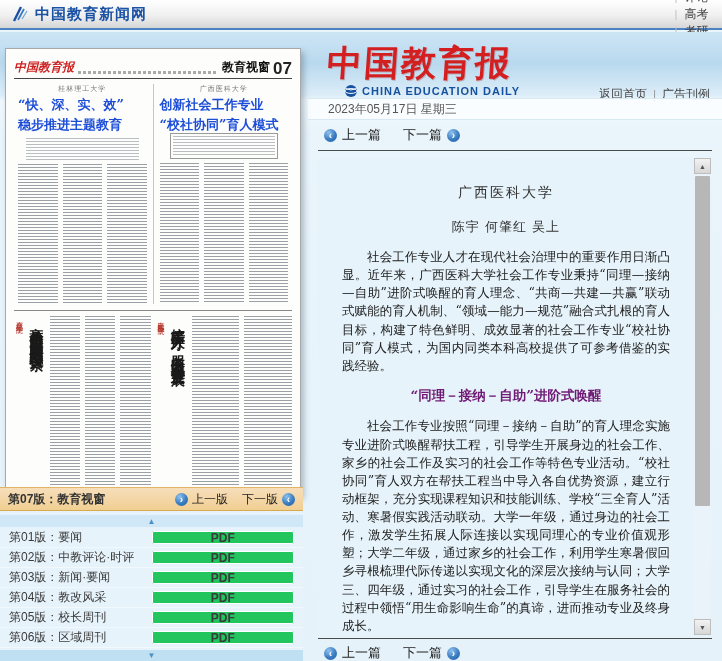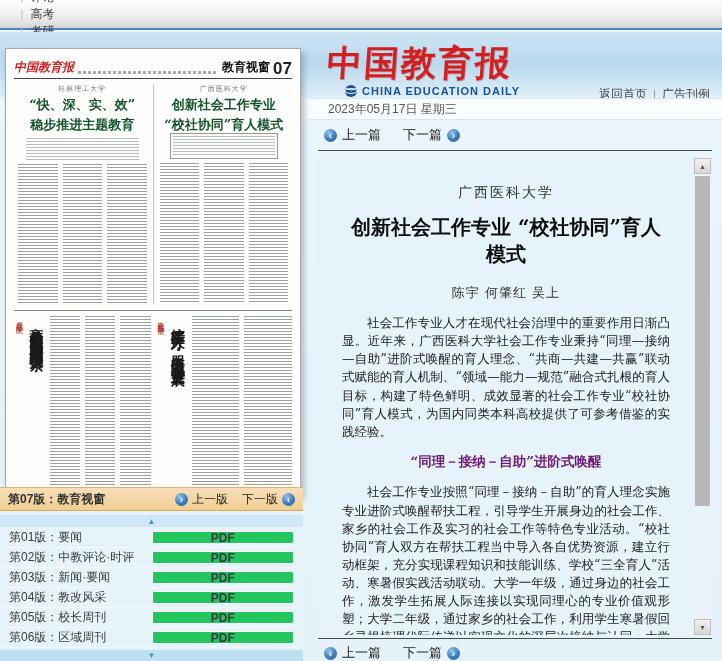--- a/index.html
+++ b/index.html
@@ -39,22 +39,22 @@
   .np-masthead{display:flex;align-items:flex-end;justify-content:space-between;height:20px;border-bottom:1.5px solid #444;padding-bottom:2px;}
   .np-logo{font-family:"DejaVu Serif","Liberation Serif",serif;font-style:italic;font-weight:bold;color:#c22;font-size:12px;white-space:nowrap;}
   .np-meta{width:60px;height:3px;background:repeating-linear-gradient(90deg,#aaa 0 3px,transparent 3px 5px);margin:0 4px 2px 4px;flex:1;}
   .np-right{display:flex;align-items:flex-end;gap:3px;}
   .np-section{font-size:12px;font-weight:bold;color:#111;}
   .np-pageno{font-size:17px;font-weight:bold;color:#222;line-height:14px;}
   .np-top{display:flex;margin-top:5px;}
   .np-article{flex:1;min-width:0;padding:0 4px;}
   .np-vdiv{width:1px;background:#c5c5c5;margin:0 2px;}
   .np-kicker{font-size:7px;color:#777;text-align:center;letter-spacing:1px;}
-  .np-headline{font-family:"DejaVu Serif","Liberation Serif",serif;font-size:13px;font-weight:bold;color:#14532d;
-    text-align:center;line-height:1.35;margin-top:2px;white-space:nowrap;}
+  .np-headline{font-family:"DejaVu Serif","Liberation Serif",serif;font-size:13px;font-weight:bold;color:#1d4ed8;
+    line-height:1.35;margin-top:2px;white-space:nowrap;}
   .np-intro{height:22px;margin:5px 8px 4px 8px;}
   .stripes{background:repeating-linear-gradient(180deg,#9aa0a6 0,#9aa0a6 1px,transparent 1px,transparent 3px);}
   .stripes-lt{background:repeating-linear-gradient(180deg,#b9bec3 0,#b9bec3 1px,transparent 1px,transparent 3px);}
   .np-cols{display:flex;gap:5px;height:140px;}
   .np-cols i{flex:1;}
   .np-box{border:1px solid #999;height:20px;margin:0 10px 4px 10px;padding:2px;}
   .np-box i{display:block;height:100%;}
   .np-hrule{border-top:1px solid #888;margin:6px 0 5px 0;}
   .np-bottom{display:flex;height:188px;gap:5px;}
   .np-vlabel{writing-mode:vertical-rl;font-size:7px;color:#b5332a;letter-spacing:1px;height:80px;}
@@ -108,20 +108,28 @@
   .sbtn-up{top:0;}
   .sbtn-down{bottom:0;}
   .sthumb{position:absolute;left:1px;top:18px;width:15px;height:330px;background:#b7b7b7;border-radius:1px;cursor:grab;}
 </style>
 </head>
 <body>
 
 <div class="page">
 
   <header class="topbar">
+    <div class="brand">
+      <svg width="20" height="18" viewBox="0 0 20 18">
+        <path d="M4 16 L11 2" stroke="#1b52a4" stroke-width="2.4" fill="none"></path>
+        <path d="M8 15 L14 4" stroke="#3a7cc0" stroke-width="1.8" fill="none"></path>
+        <path d="M12 14 L17 6" stroke="#6ea4d8" stroke-width="1.2" fill="none"></path>
+      </svg>
+      <span class="brand-name">中国教育新闻网</span>
+    </div>
     <ul class="topnav">
 
         <li>
           <a href="#">网站首页</a>
         </li>
 
         <li>
           <a href="#">国内</a>
         </li>
 
@@ -308,21 +316,20 @@
       </span>
       <span class="nv">
         <span>下一篇</span>
         <span class="ico-circle">›</span>
       </span>
     </div>
     <hr class="rule rule-top">
 
     <div class="article-box">
       <div class="a-kicker">广西医科大学</div>
-      <div class="a-title">创新社会工作专业 “校社协同”育人模式</div>
       <div class="a-authors">陈宇 何肇红 吴上</div>
       <p class="a-p">社会工作专业人才在现代社会治理中的重要作用日渐凸显。近年来，广西医科大学社会工作专业秉持“同理—接纳—自助”进阶式唤醒的育人理念、“共商—共建—共赢”联动式赋能的育人机制、“领域—能力—规范”融合式扎根的育人目标，构建了特色鲜明、成效显著的社会工作专业“校社协同”育人模式，为国内同类本科高校提供了可参考借鉴的实践经验。</p>
       <div class="a-h">“同理－接纳－自助”进阶式唤醒</div>
       <p class="a-p">社会工作专业按照“同理－接纳－自助”的育人理念实施专业进阶式唤醒帮扶工程，引导学生开展身边的社会工作、家乡的社会工作及实习的社会工作等特色专业活动。“校社协同”育人双方在帮扶工程当中导入各自优势资源，建立行动框架，充分实现课程知识和技能训练、学校“三全育人”活动、寒暑假实践活动联动。大学一年级，通过身边的社会工作，激发学生拓展人际连接以实现同理心的专业价值观形塑；大学二年级，通过家乡的社会工作，利用学生寒暑假回乡寻根梳理代际传递以实现文化的深层次接纳与认同；大学三、四年级，通过实习的社会工作，引导学生在服务社会的过程中领悟“用生命影响生命”的真谛，进而推动专业及终身成长。</p>
 
     </div>
 
     <div class="sbar">
       <div class="sbtn sbtn-up">
         <span>▲</span>

